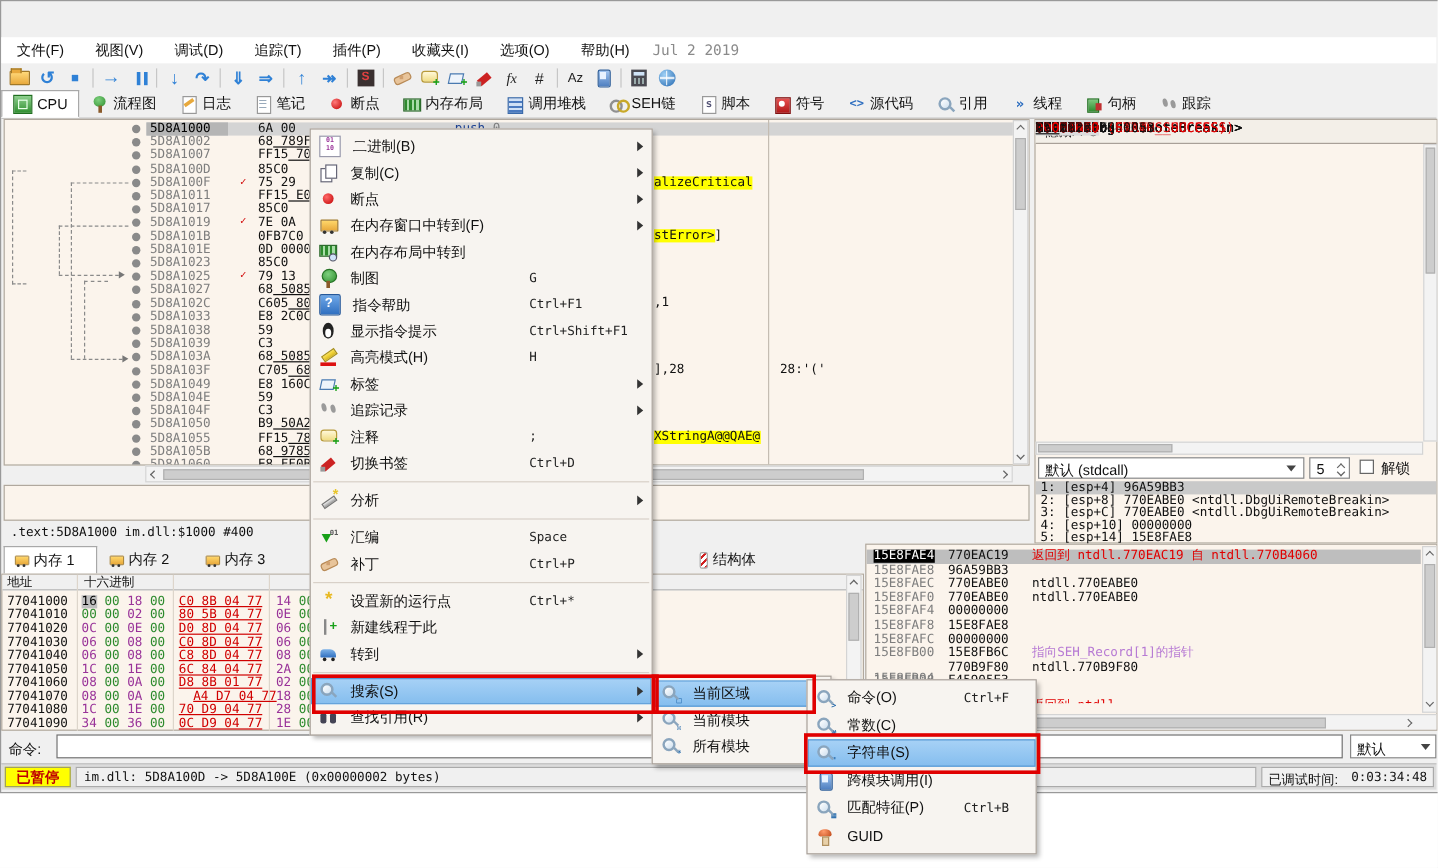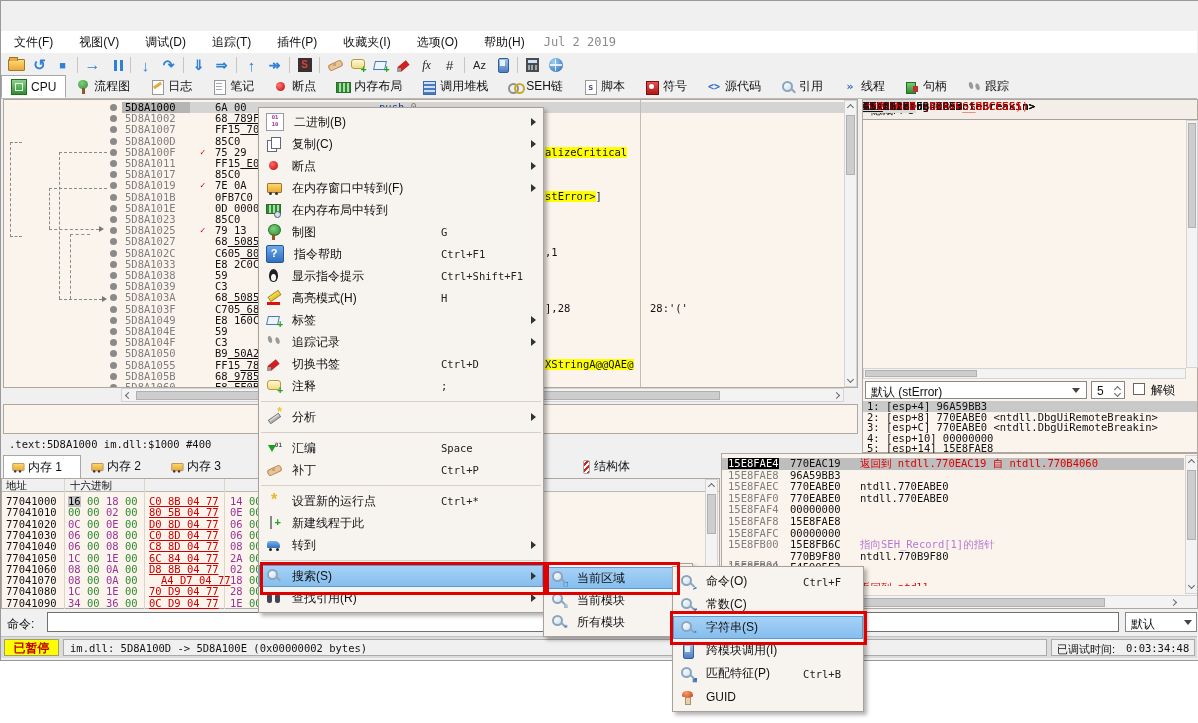--- a/index.html
+++ b/index.html
@@ -459,21 +459,21 @@
       <span class="red a" style="font-family: &quot;DejaVu Sans Mono&quot;, monospace; font-size: 11px;">00000000 (STATUS_SUCCESS)</span>
       <span class="a" style="font-family: &quot;DejaVu Sans Mono&quot;, monospace; font-size: 11px;">GS 002B  FS 0053</span>
       <div class="sb a" style="left: 323px; top: 20px; width: 12px; height: 248px;">
         <div class="sbt a" style="left: 1px; top: 2px; width: 8px; height: 105px;"></div>
       </div>
       <div class="sb a" style="left: 0px; top: 268px; width: 323px; height: 11px;">
         <div class="sbt a" style="left: 1px; top: 1px; width: 112px; height: 7px;"></div>
       </div>
       <div class="a" style="left: 0px; top: 280px; width: 334px; height: 20px;">
         <div class="a" style="left: 2px; top: 1px; width: 222px; height: 18px; background: rgb(255, 255, 255); border: 1px solid rgb(136, 136, 136);">
-          <span class="a" style="left: 5px; top: 2px;">默认 (stError)</span>
+          <span class="a" style="left: 5px; top: 2px;">默认 (stdcall)</span>
           <span class="a" style="left: 206px; top: 6px; width: 0px; height: 0px; border-left: 4px solid transparent; border-right: 4px solid transparent; border-top: 5px solid rgb(68, 68, 68);"></span>
         </div>
         <div class="a" style="left: 228px; top: 1px; width: 34px; height: 18px; background: rgb(255, 255, 255); border: 1px solid rgb(136, 136, 136);">
           <span class="a" style="left: 5px; top: 2px;">5</span>
           <span class="chev ch-up a" style="left: 23px; top: 5px;"></span>
           <span class="chev ch-down a" style="left: 23px; top: 9px;"></span>
         </div>
         <div class="a" style="left: 270px; top: 3px; width: 12px; height: 12px; background: rgb(255, 255, 255); border: 1px solid rgb(102, 102, 102);"></div>
         <span class="a" style="left: 288px; top: 2px;">解锁</span>
       </div>
@@ -558,21 +558,21 @@
         <span class="m a" style="left: 104px; top: 73.5px; color: rgb(153, 51, 153);">1E</span>
         <span class="m a" style="left: 123px; top: 73.5px; color: rgb(46, 139, 46);">00</span>
         <span class="m u a" style="left: 147px; top: 73.5px; color: rgb(208, 0, 0);">6C 84 04 77</span>
         <span class="m a" style="left: 228px; top: 73.5px; color: rgb(153, 51, 153);">2A</span>
         <span class="m a" style="left: 247px; top: 73.5px; color: rgb(46, 139, 46);">00</span>
         <span class="m a" style="left: 4px; top: 84.8px;">77041060</span>
         <span class="m a" style="left: 66px; top: 84.8px; color: rgb(153, 51, 153);">08</span>
         <span class="m a" style="left: 85px; top: 84.8px; color: rgb(46, 139, 46);">00</span>
         <span class="m a" style="left: 104px; top: 84.8px; color: rgb(153, 51, 153);">0A</span>
         <span class="m a" style="left: 123px; top: 84.8px; color: rgb(46, 139, 46);">00</span>
-        <span class="m u a" style="left: 147px; top: 84.8px; color: rgb(208, 0, 0);">D8 8B 04 77</span>
+        <span class="m u a" style="left: 147px; top: 84.8px; color: rgb(208, 0, 0);">D8 8B 01 77</span>
         <span class="m a" style="left: 228px; top: 84.8px; color: rgb(153, 51, 153);">02</span>
         <span class="m a" style="left: 247px; top: 84.8px; color: rgb(46, 139, 46);">00</span>
         <span class="m a" style="left: 4px; top: 96.1px;">77041070</span>
         <span class="m a" style="left: 66px; top: 96.1px; color: rgb(153, 51, 153);">08</span>
         <span class="m a" style="left: 85px; top: 96.1px; color: rgb(46, 139, 46);">00</span>
         <span class="m a" style="left: 104px; top: 96.1px; color: rgb(153, 51, 153);">0A</span>
         <span class="m a" style="left: 123px; top: 96.1px; color: rgb(46, 139, 46);">00</span>
         <span class="m u a" style="left: 159px; top: 96.1px; color: rgb(208, 0, 0);">A4 D7 04 77</span>
         <span class="m a" style="left: 228px; top: 96.1px; color: rgb(153, 51, 153);">18</span>
         <span class="m a" style="left: 247px; top: 96.1px; color: rgb(46, 139, 46);">00</span>
@@ -709,28 +709,28 @@
       <span class="ic ic-label"></span>
       <span class="lbl">标签</span>
       <span class="arr"></span>
     </div>
     <div class="mi">
       <span class="ic ic-foot"></span>
       <span class="lbl">追踪记录</span>
       <span class="arr"></span>
     </div>
     <div class="mi">
+      <span class="ic ic-comment"></span>
+      <span class="lbl">注释</span>
+      <span class="sc">;</span>
+    </div>
+    <div class="mi">
       <span class="ic ic-bookmark"></span>
       <span class="lbl">切换书签</span>
       <span class="sc">Ctrl+D</span>
-    </div>
-    <div class="mi">
-      <span class="ic ic-comment"></span>
-      <span class="lbl">注释</span>
-      <span class="sc">;</span>
     </div>
     <div class="msep"></div>
     <div class="mi">
       <span class="ic ic-analyze"></span>
       <span class="lbl">分析</span>
       <span class="arr"></span>
     </div>
     <div class="msep"></div>
     <div class="mi">
       <span class="ic ic-assemble"></span>

